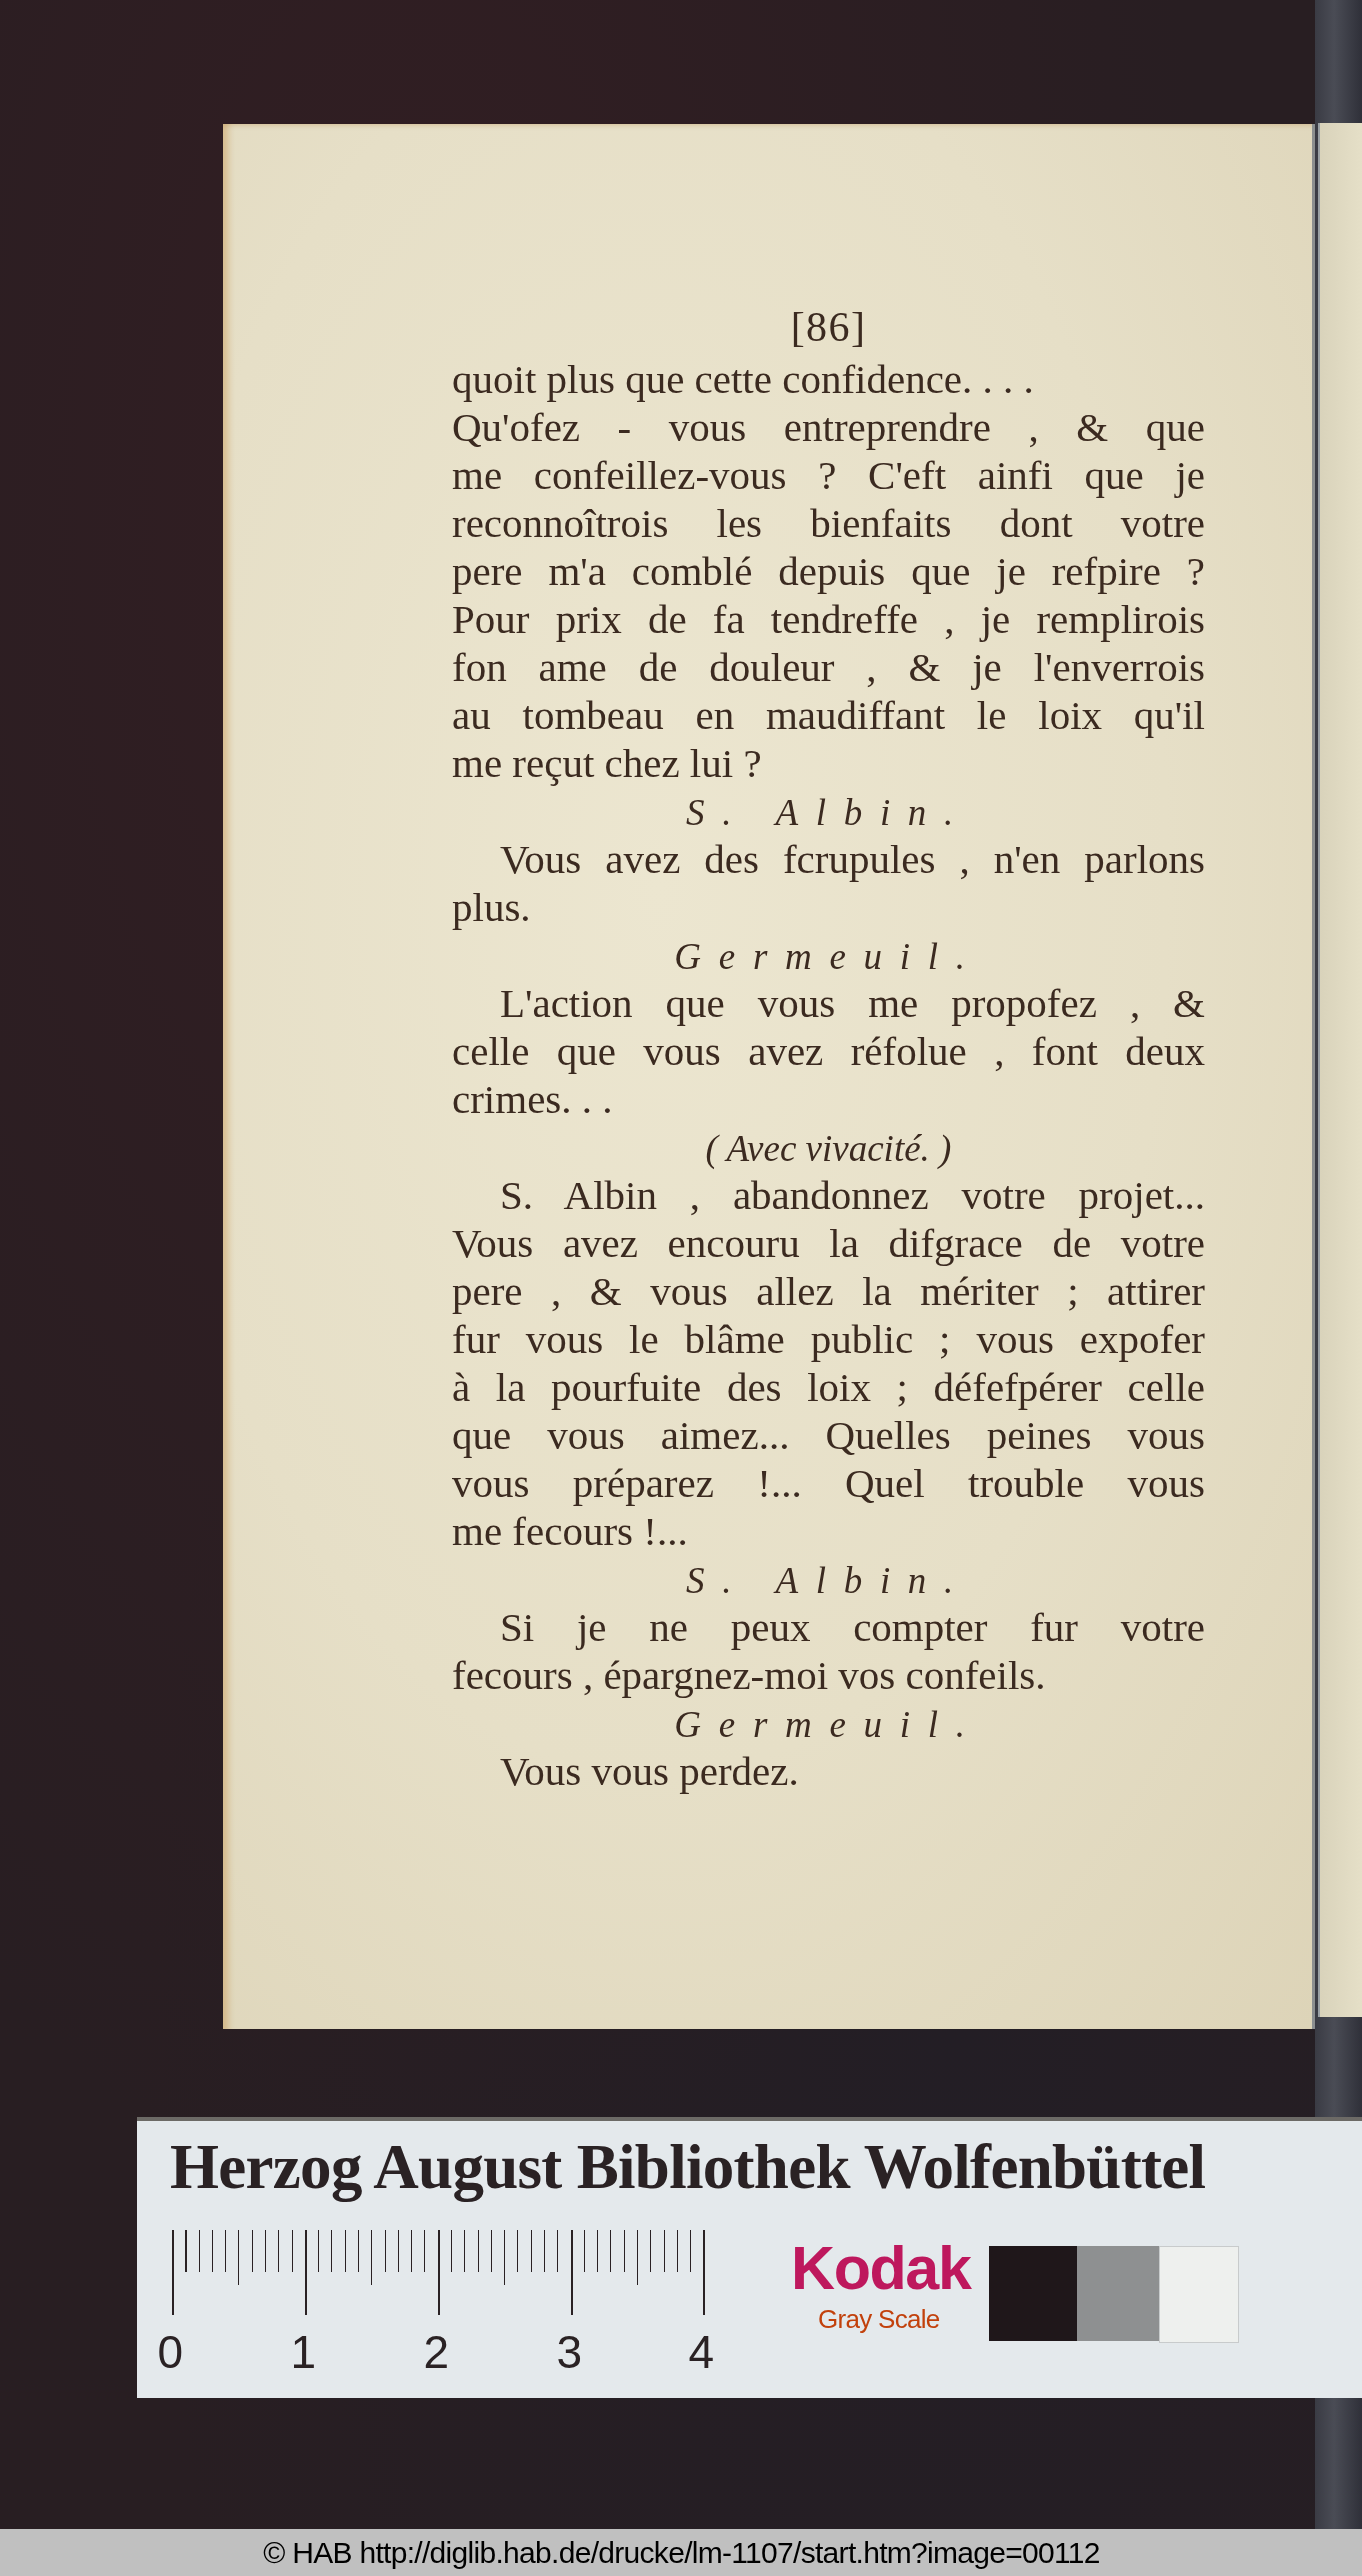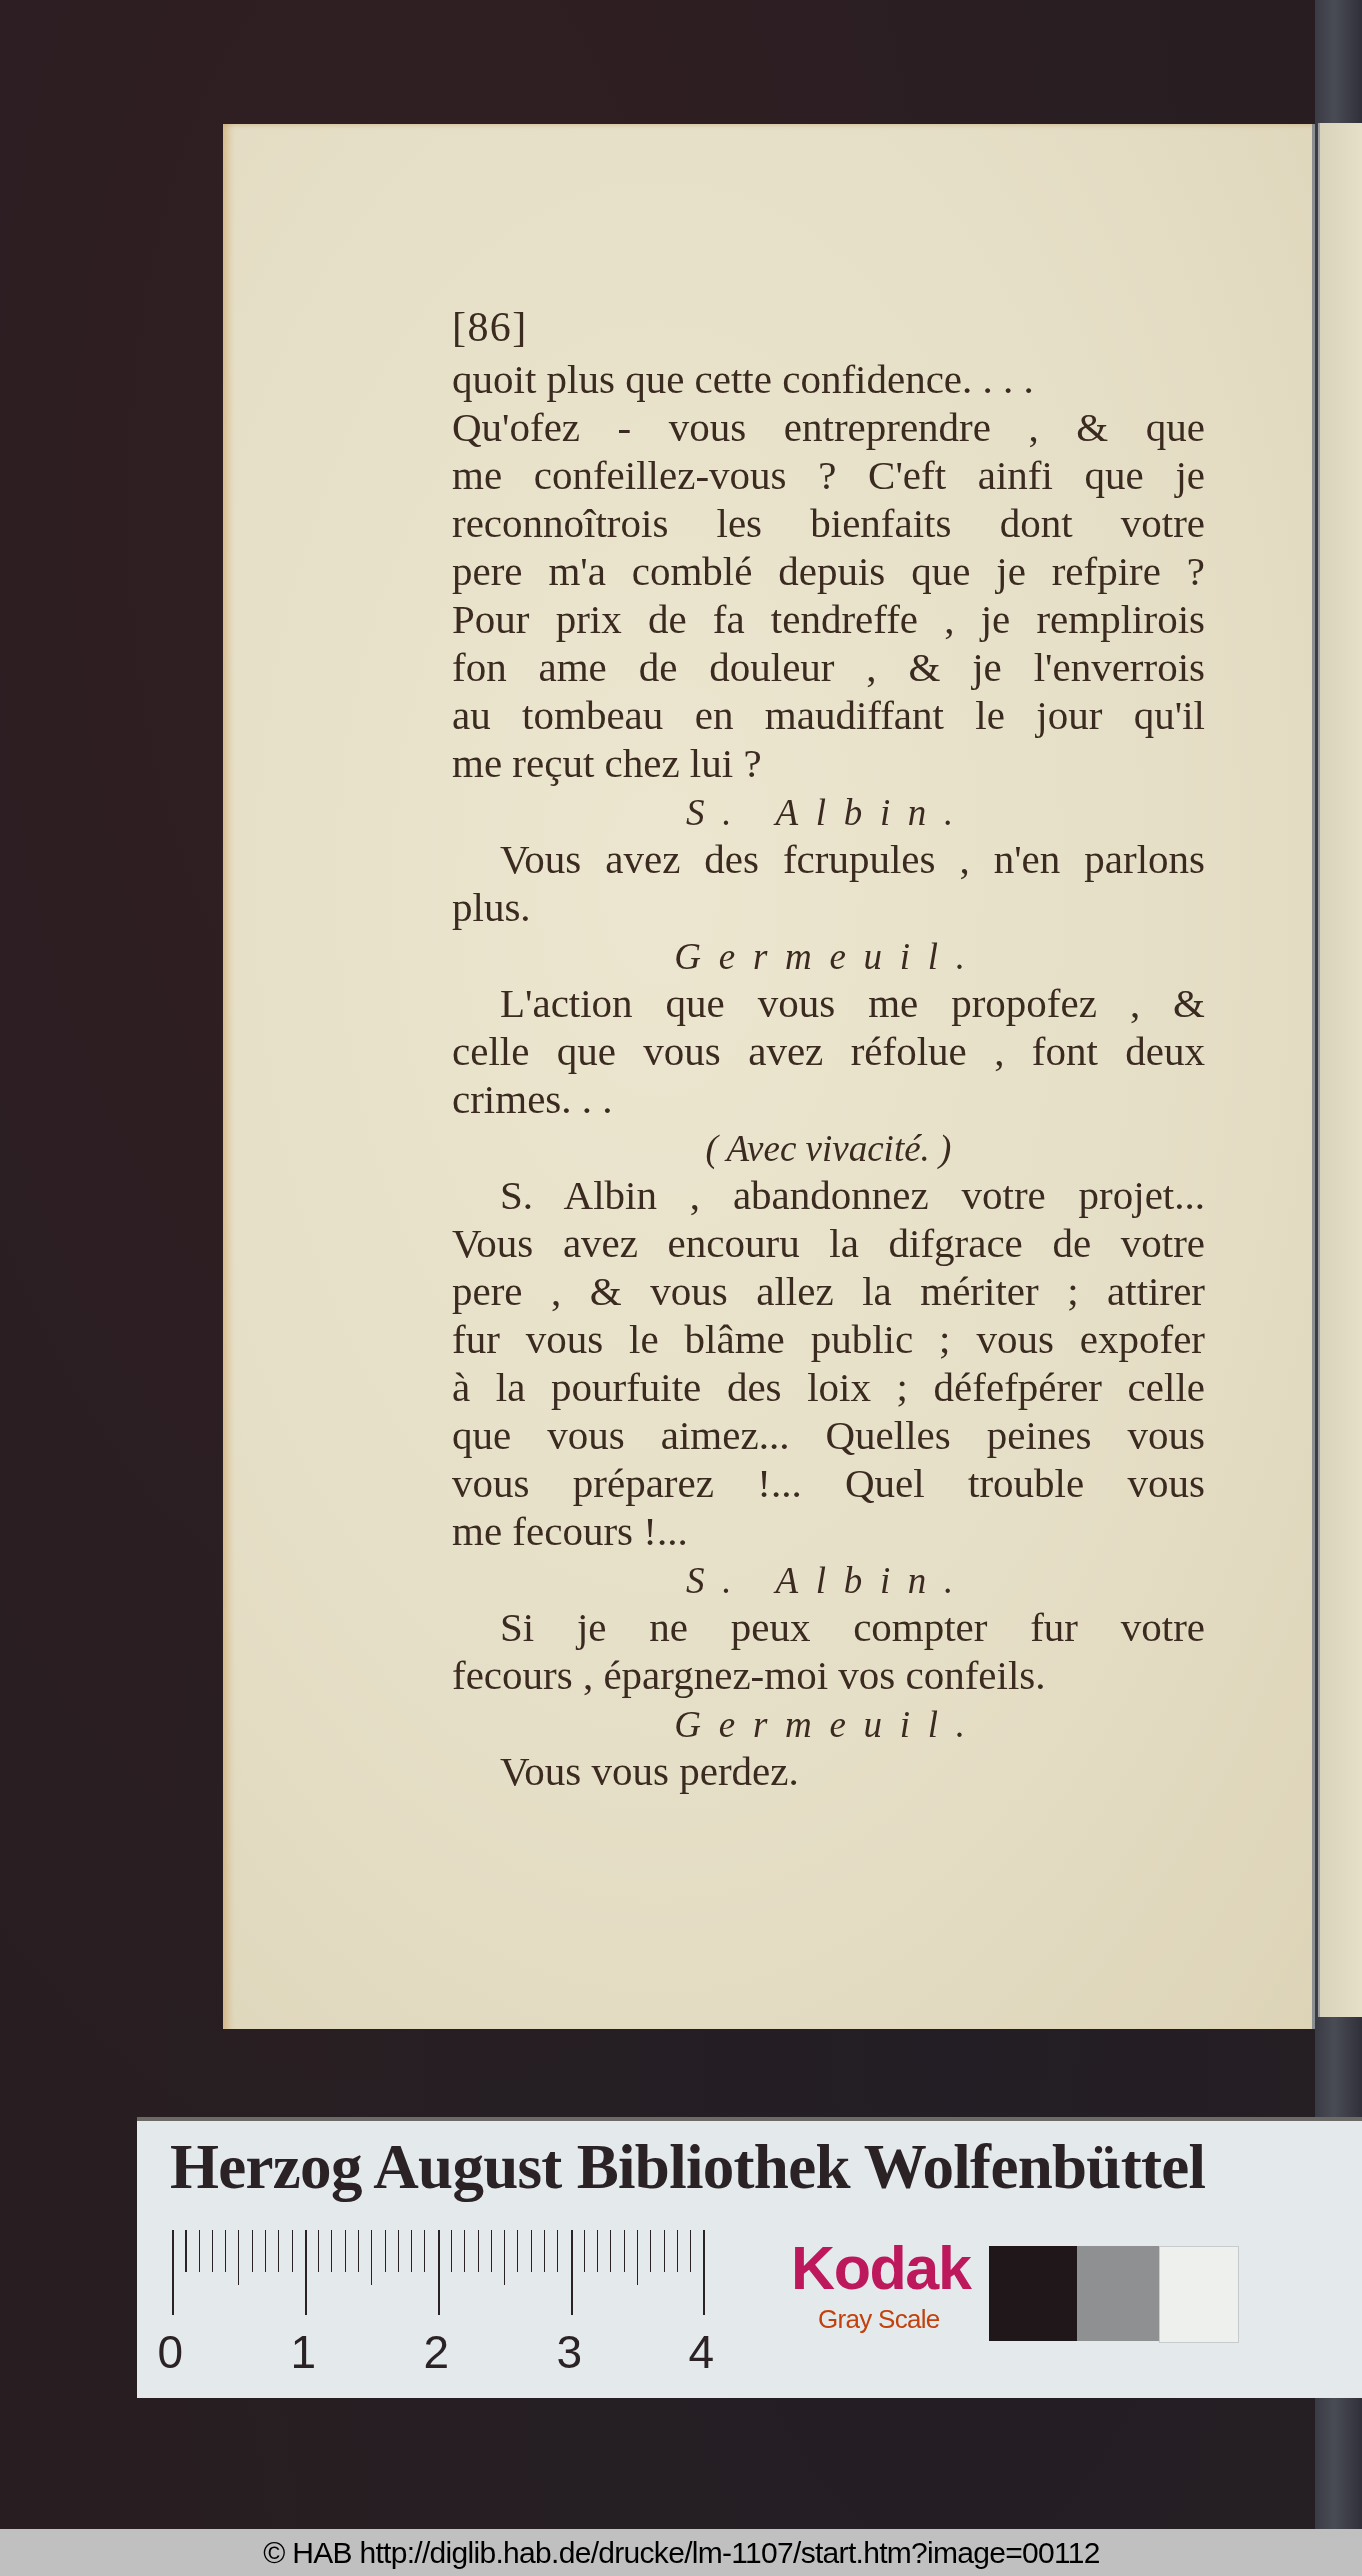--- a/index.html
+++ b/index.html
@@ -38,21 +38,21 @@
       background: #8c8f90;
     }
     .text-block {
       position: absolute; left: 452px; top: 300px; width: 753px;
       color: #3b2a20;
       font-family: "Liberation Serif", "DejaVu Serif", serif;
       font-size: 41px;
       line-height: 48px;
     }
     .page-number {
-      text-align: left; font-size: 42px; letter-spacing: 1.4px;
+      text-align: center; font-size: 42px; letter-spacing: 1.4px;
       height: 55px; line-height: 55px;
     }
     .line {
       display: block; white-space: nowrap; text-align: justify;
       text-align-last: justify; height: 48px; overflow: visible;
     }
     .line.last { text-align-last: left; }
     .line.indent { padding-left: 48px; }
     .speaker {
       text-align: center; font-style: italic; font-size: 37px;
@@ -125,21 +125,21 @@
   <div class="page-number">[86]</div>
 
   <div>
       <span class="line last">quoit plus que cette confidence. . . .</span>
       <span class="line">Qu'ofez - vous entreprendre , &amp; que</span>
       <span class="line">me confeillez-vous ? C'eft ainfi que je</span>
       <span class="line">reconnoîtrois les bienfaits dont votre</span>
       <span class="line">pere m'a comblé depuis que je refpire ?</span>
       <span class="line">Pour prix de fa tendreffe , je remplirois</span>
       <span class="line">fon ame de douleur , &amp; je l'enverrois</span>
-      <span class="line">au tombeau en maudiffant le jour qu'il</span>
+      <span class="line">au tombeau en maudiffant le loix qu'il</span>
       <span class="line last">me reçut chez lui ?</span>
     </div>
 
   <div class="speaker">S. Albin.</div>
   <div>
       <span class="line indent">Vous avez des fcrupules , n'en parlons</span>
       <span class="line last">plus.</span>
     </div>
 
   <div class="speaker">Germeuil.</div>

